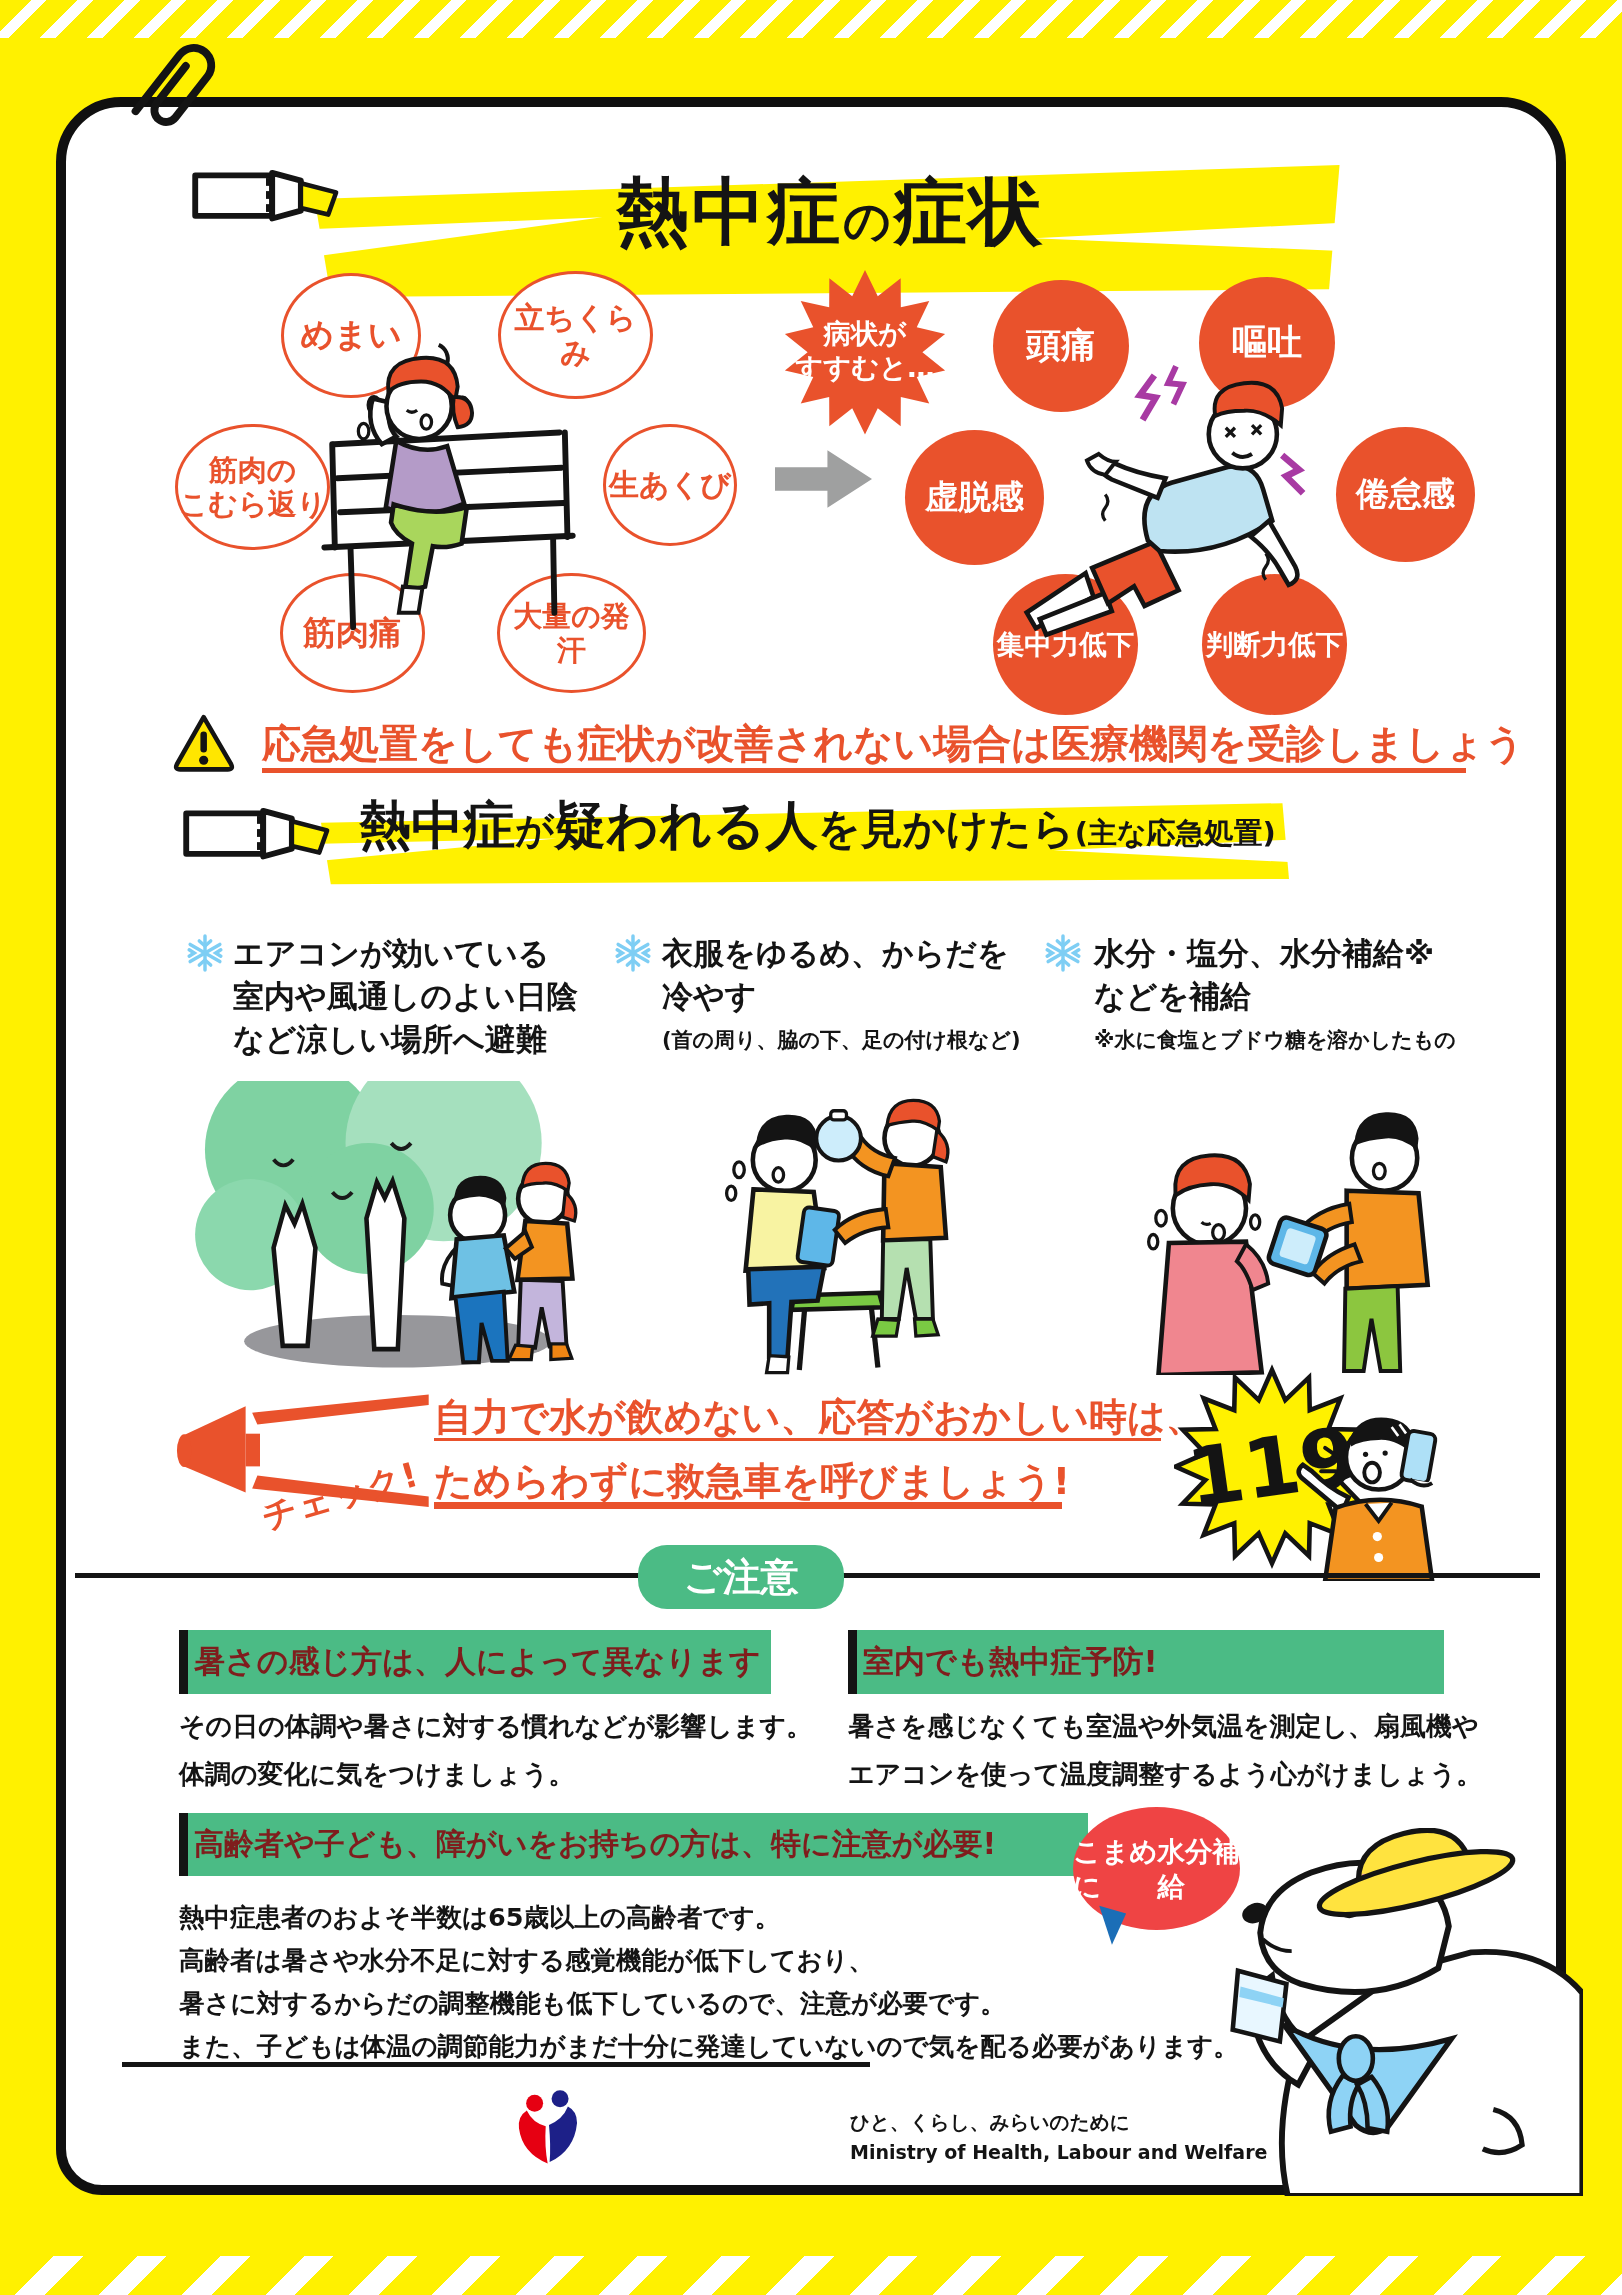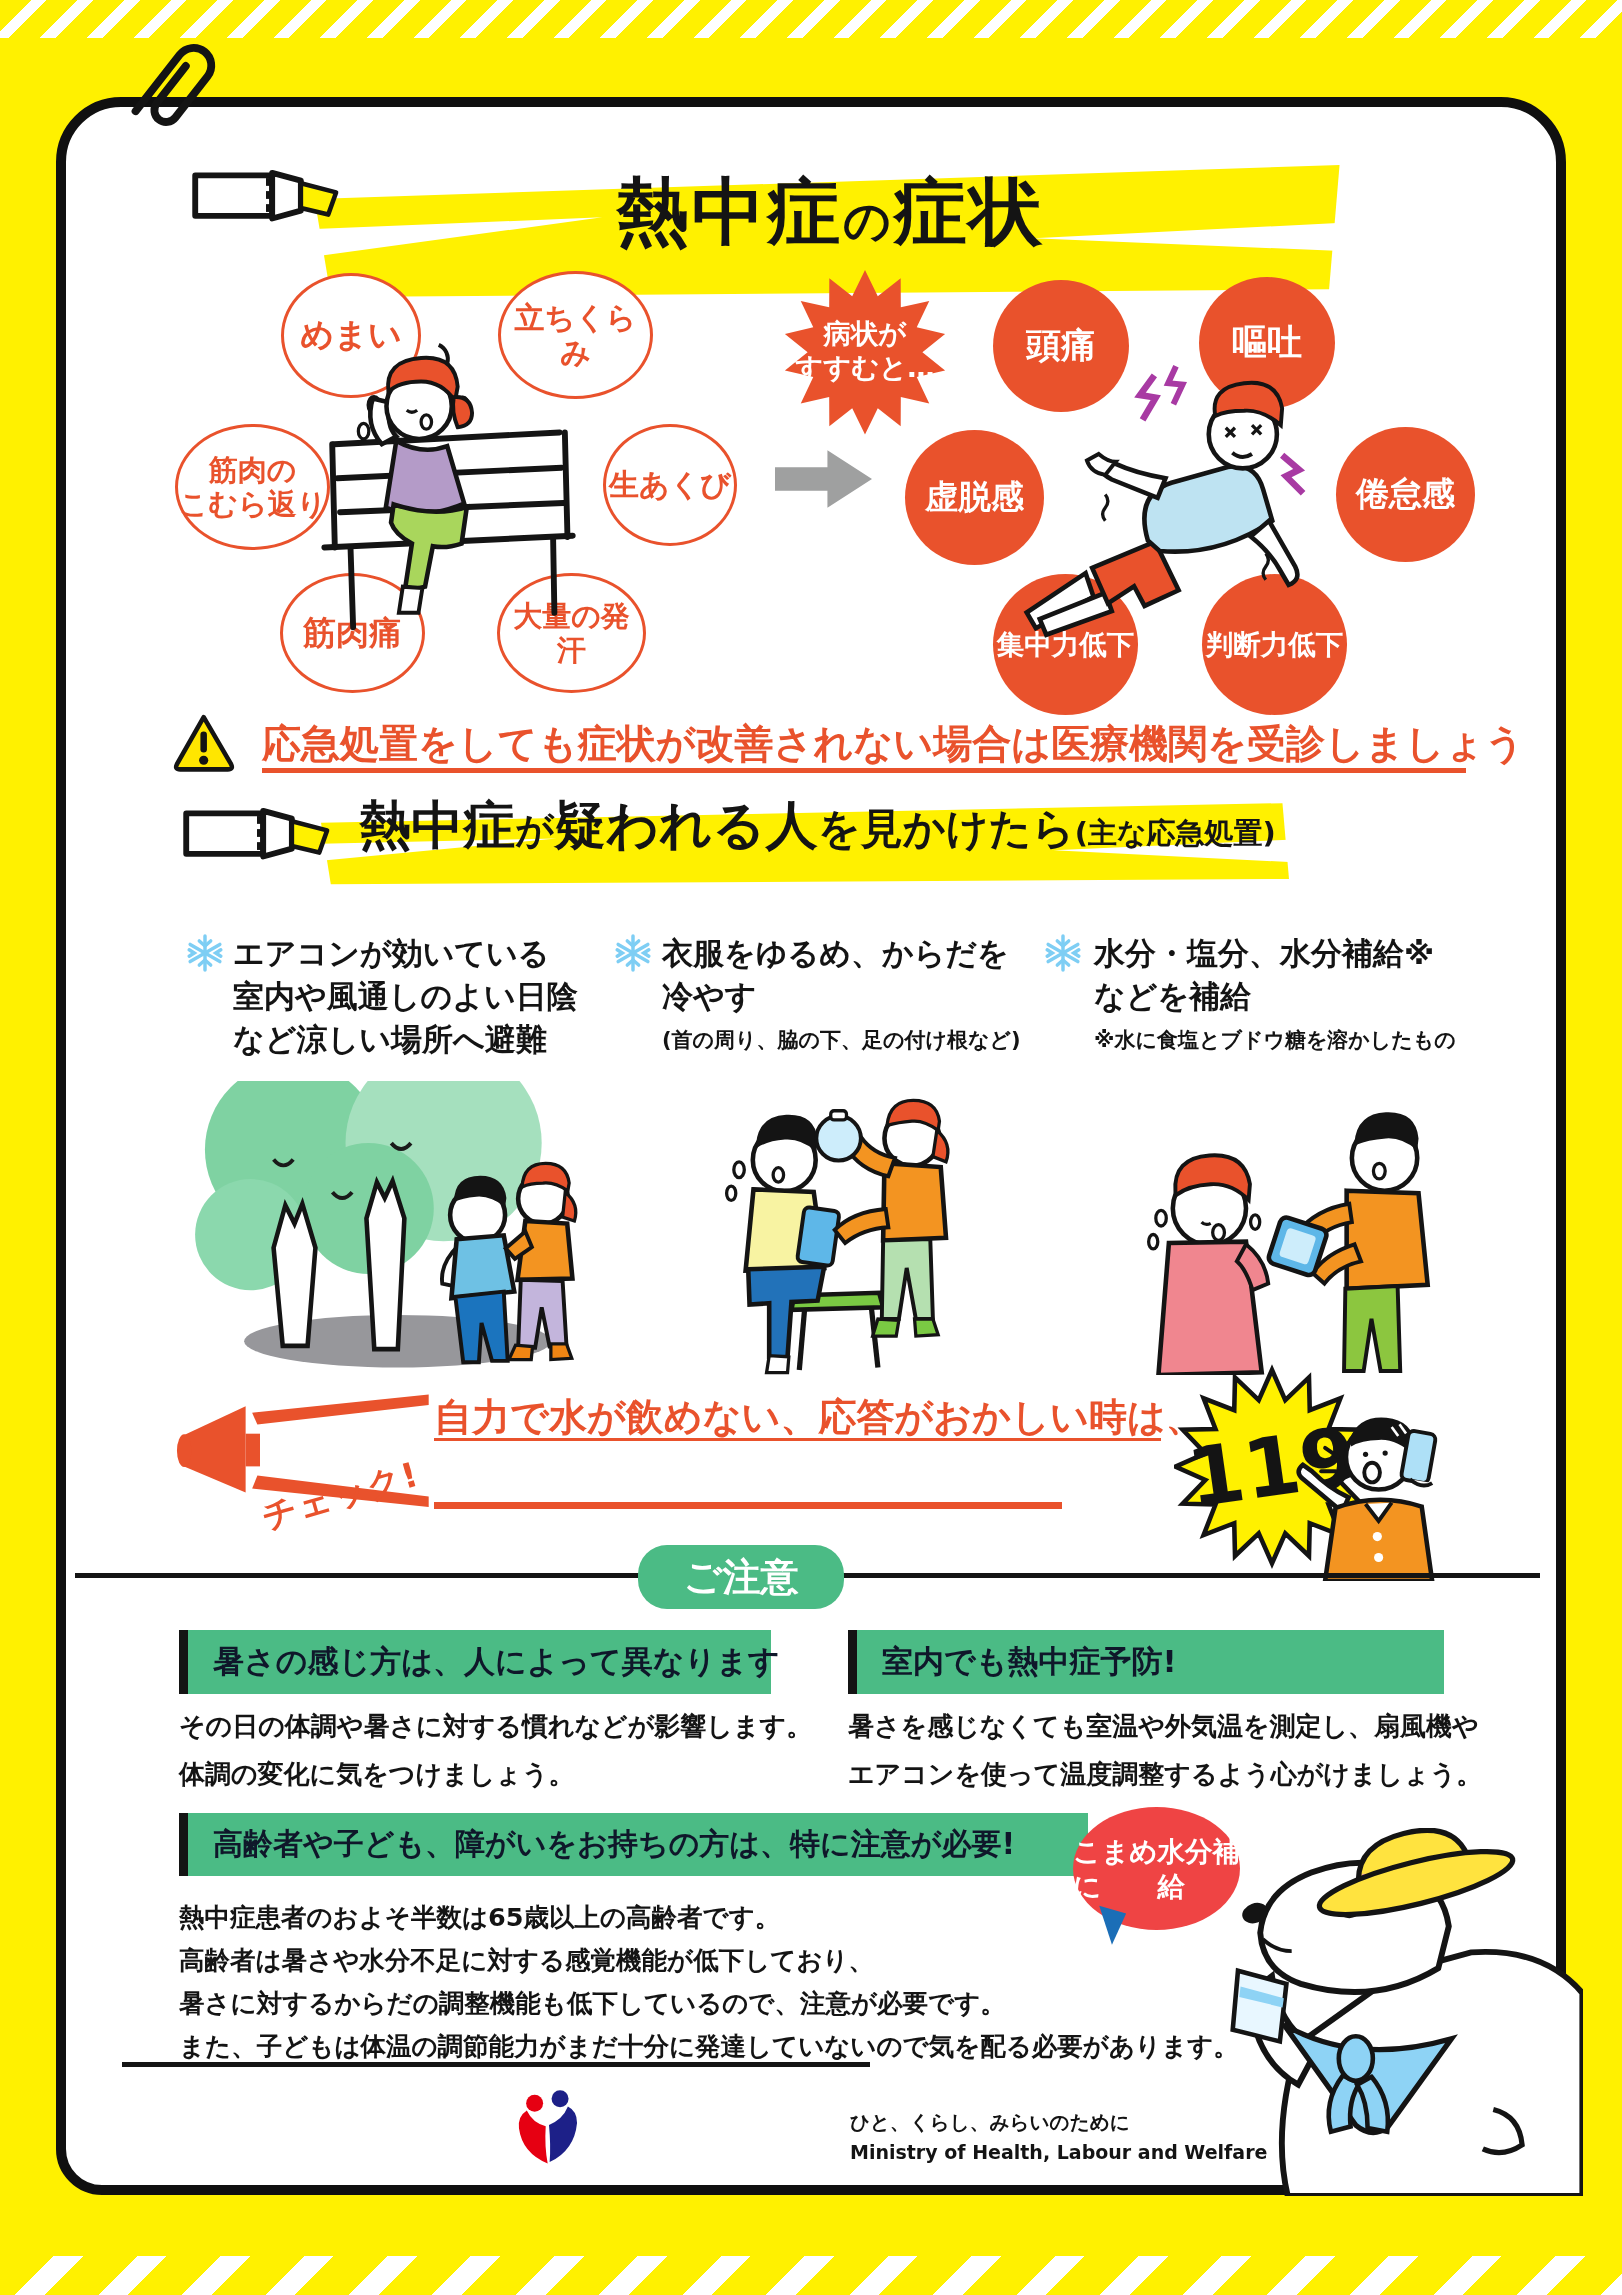--- a/index.html
+++ b/index.html
@@ -29,22 +29,22 @@
   .fa-col{font-weight:900;font-size:31px;line-height:43px;color:#141414;}
   .fa-note{font-size:21px;font-weight:700;margin-top:9.2px;line-height:26px;}
   
   .chk-line{font-size:38px;font-weight:900;color:#E9522C;white-space:nowrap;}
   .chk-u{background:#E9522C;}
   .chk-label{font-size:34px;font-weight:900;color:#E9522C;transform:rotate(-16deg);letter-spacing:1.3px;}
   
   .rule{background:#141414;}
   .badge{left:638px;top:1545px;width:206px;height:64px;background:#4BBB85;border-radius:29px;
          display:flex;align-items:center;justify-content:center;color:#fff;font-size:38px;font-weight:900;}
-  .ghead{background:#4BBB85;border-left:9.2px solid #141414;color:#0f172a;font-weight:900;font-size:31px;
-         display:flex;align-items:center;padding-left:25px;box-sizing:border-box;white-space:nowrap;}
+  .ghead{background:#4BBB85;border-left:9.2px solid #141414;color:#7f1d1d;font-weight:900;font-size:31px;
+         display:flex;align-items:center;padding-left:6px;box-sizing:border-box;white-space:nowrap;}
   .gbody{font-size:26px;font-weight:700;line-height:1.2;white-space:nowrap;}
   .sbody{font-size:25.5px;font-weight:700;white-space:nowrap;}
   .bubble{left:1073px;top:1807px;width:167px;height:123px;background:#ef4444;border-radius:50%;
           display:flex;flex-direction:row;align-items:center;justify-content:center;color:#fff;
           font-size:27.5px;font-weight:900;line-height:1.25;z-index:3;}
   .bubble-tail{left:1094px;top:1909px;width:0;height:0;border-left:23.6px solid transparent;
           border-right:5.2px solid transparent;border-top:34px solid #1B6EB7;transform:rotate(16deg);z-index:3;}
   .ministry{left:587px;top:2093px;font-size:51px;font-weight:900;letter-spacing:2px;}
   .tagjp{font-size:19.6px;font-weight:800;}
   .tagen{font-size:19px;font-weight:600;margin-top:5.2px;}
@@ -318,20 +318,21 @@
   <svg class="abs" style="left:175px;top:1393px;" width="255" height="118" viewBox="0 0 390 180">
     <polygon points="118,30 388,2 388,18 126,48" fill="#E9522C"></polygon>
     <polygon points="126,126 388,158 388,174 118,146" fill="#E9522C"></polygon>
     <polygon points="14,64 108,20 108,152 14,112" fill="#E9522C"></polygon>
     <ellipse cx="14" cy="88" rx="11" ry="25" fill="#E9522C"></ellipse>
     <rect x="108" y="62" width="22" height="50" fill="#E9522C"></rect>
   </svg>
   <div class="abs chk-label" style="left:260px;top:1473px;">チェック!</div>
   <div class="abs chk-line" style="left:434px;top:1392px;">自力で水が飲めない、応答がおかしい時は、</div>
   <div class="abs chk-u" style="left:434px;top:1438px;width:727px;height:3.3px;"></div>
+  <div class="abs chk-line" style="left:434px;top:1456px;">ためらわずに救急車を呼びましょう!</div>
   <div class="abs chk-u" style="left:434px;top:1502px;width:628px;height:6.5px;"></div>
 
   <svg class="abs" style="left:1174px;top:1362px;" width="196" height="212" viewBox="0 0 300 324">
     <polygon points="252,208 300,228 250,246" fill="#FFF100" stroke="#141414" stroke-width="6"></polygon>
     <polygon fill="#FFF100" stroke="#141414" stroke-width="7" points="150.0,12.0 170.3,58.0 206.6,23.3 207.8,73.5 254.7,55.3 236.5,102.2 286.7,103.4 252.0,139.7 298.0,160.0 252.0,180.3 286.7,216.6 236.5,217.8 254.7,264.7 207.8,246.5 206.6,296.7 170.3,262.0 150.0,308.0 129.7,262.0 93.4,296.7 92.2,246.5 45.3,264.7 63.5,217.8 13.3,216.6 48.0,180.3 2.0,160.0 48.0,139.7 13.3,103.4 63.5,102.2 45.3,55.3 92.2,73.5 93.4,23.3 129.7,58.0"></polygon>
     <text x="150" y="204" text-anchor="middle" font-size="124" font-weight="900" fill="#141414" transform="rotate(-8 150 160)">119</text>
   </svg>
 
   <svg class="abs" style="left:1282px;top:1406px;" width="173" height="175" viewBox="0 0 265 268">
     <g stroke="#141414" stroke-width="6" stroke-linecap="round">

